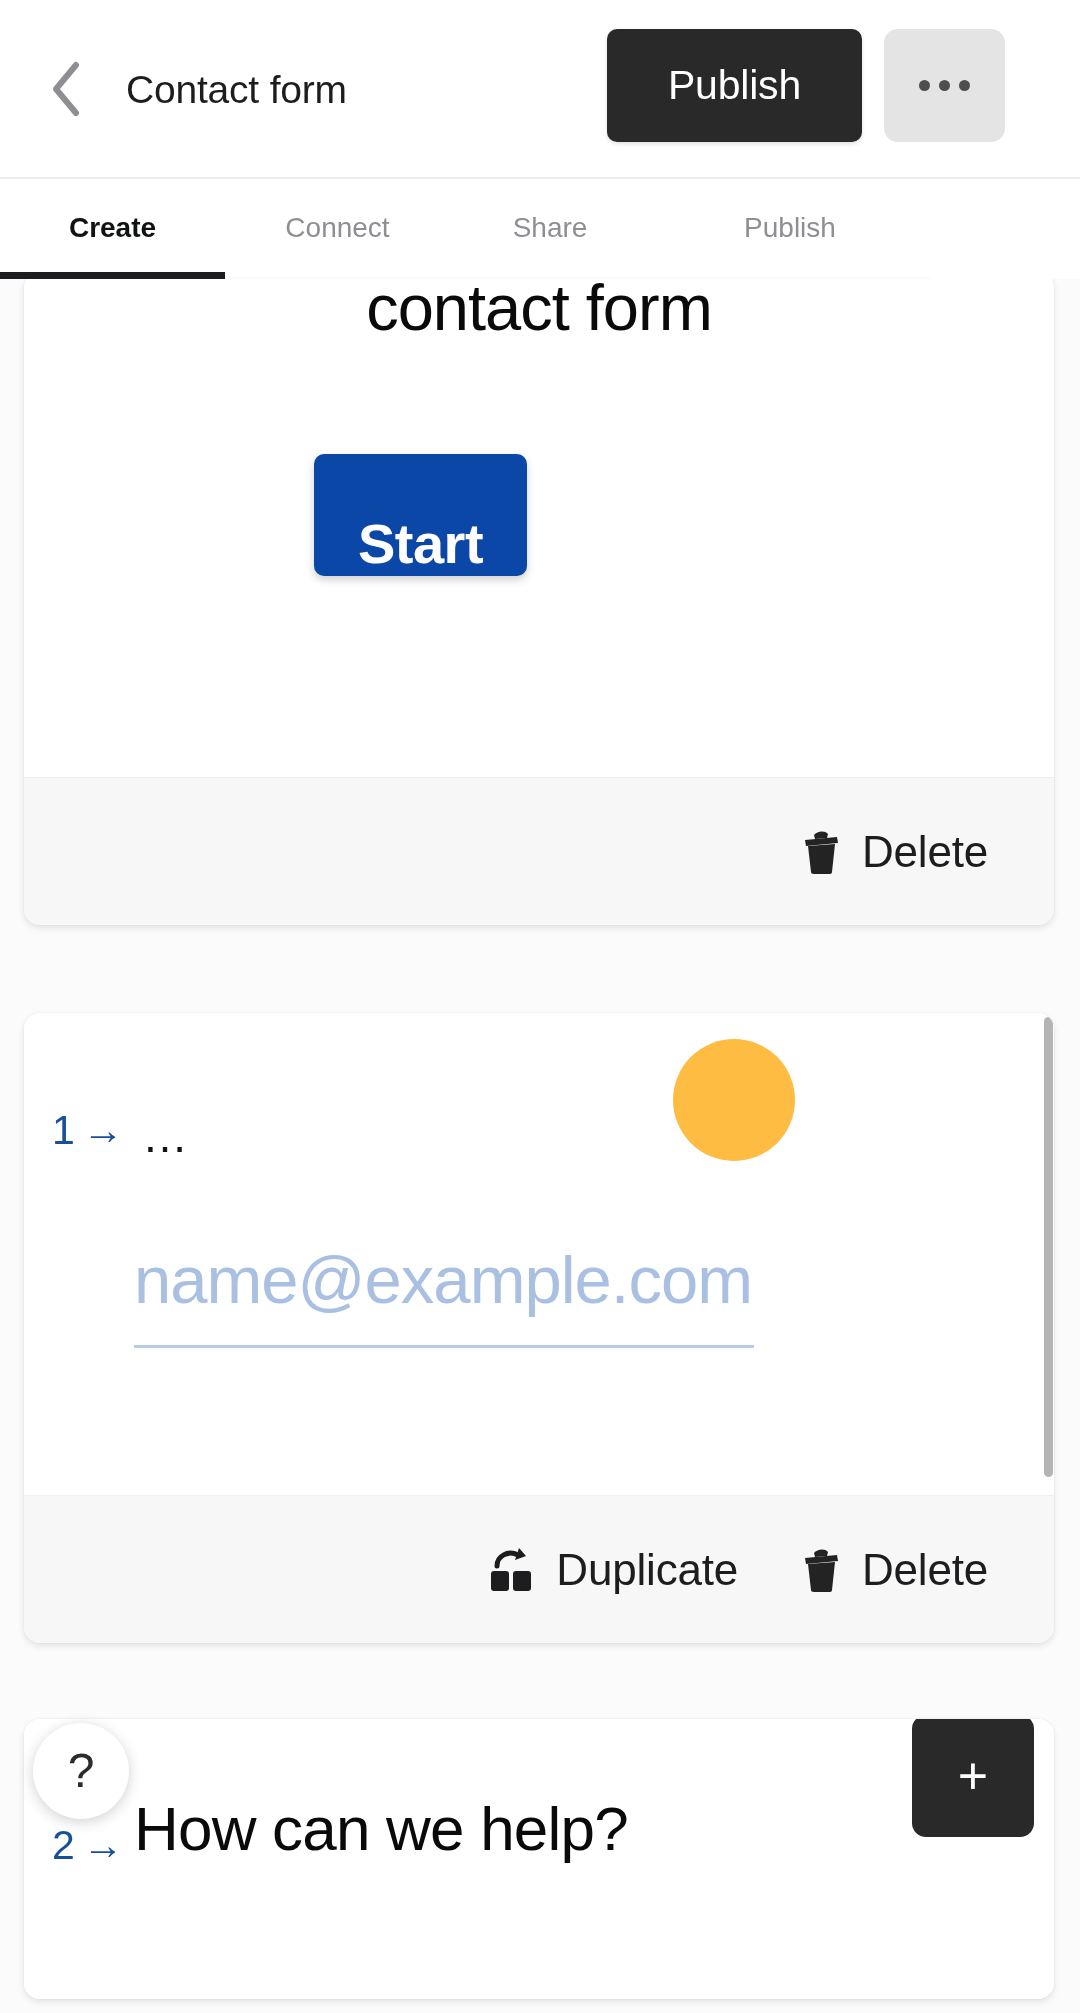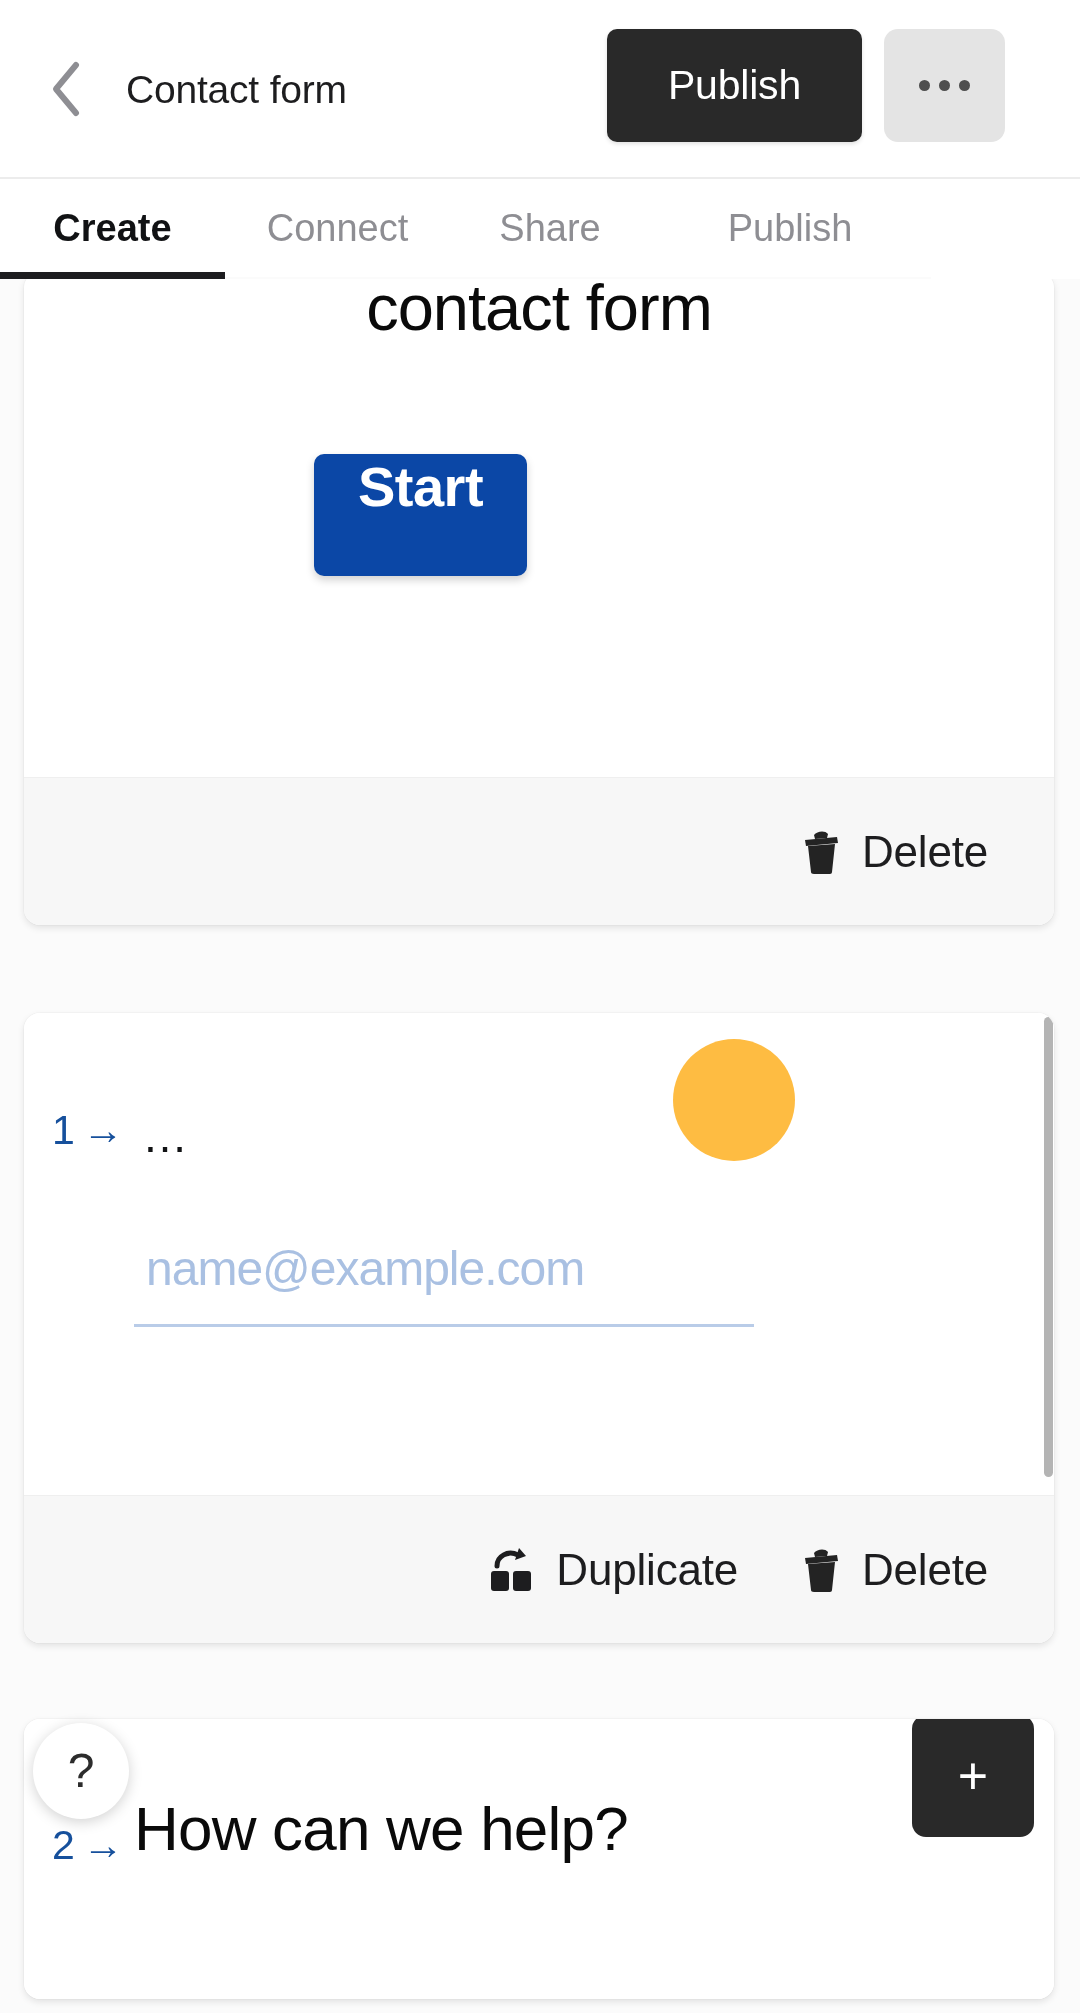--- a/index.html
+++ b/index.html
@@ -42,21 +42,21 @@
   .more-dots i { width:11px; height:11px; border-radius:50%; background:#4e4e4e; display:block; }
 
   
   .tabbar {
     position:absolute; left:0; top:179px; width:1080px; height:98px;
     background:#ffffff;
   }
   .tab {
     position:absolute; top:0; height:98px;
     display:flex; align-items:center; justify-content:center;
-    font-size:38px; color:#8e8e93; cursor:pointer; white-space:nowrap;
+    font-size:28px; color:#8e8e93; cursor:pointer; white-space:nowrap;
   }
   .tab.active { color:#111214; font-weight:bold; }
   .tab-0 { left:0px;   width:225px; }
   .tab-1 { left:225px; width:225px; }
   .tab-2 { left:450px; width:200px; }
   .tab-3 { left:650px; width:280px; }
   .tab-underline {
     position:absolute; left:0; top:272px; width:225px; height:7px; background:#1d1d1f;
   }
 
@@ -80,21 +80,21 @@
     background:#ffffff;
   }
   .welcome-title {
     position:absolute; left:60px; top:-78px; width:910px;
     text-align:center; font-size:65px; line-height:1.17;
     color:#0a0a0a; letter-spacing:-1px;
   }
   .start-btn {
     position:absolute; left:290px; top:182px; width:213px; height:122px;
     background:#0b47a6; border-radius:10px;
-    display:flex; align-items:flex-start; justify-content:center; cursor:pointer;
+    display:flex; align-items:flex-end; justify-content:center; cursor:pointer;
     box-shadow:0 4px 9px rgba(0,0,0,.18);
   }
   .start-btn span { color:#ffffff; font-size:56px; font-weight:bold; letter-spacing:-0.5px; }
 
   .card-footer {
     position:absolute; left:0; bottom:0; width:1030px; height:148px;
     background:#f7f7f7; border-top:1px solid #efefef;
     display:flex; align-items:center; justify-content:flex-end;
     padding-right:66px; gap:62px;
   }
@@ -121,22 +121,22 @@
     font-size:46px; color:#111214; letter-spacing:3px; line-height:1;
   }
   .avatar-circle {
     position:absolute; left:649px; top:26px; width:122px; height:122px;
     border-radius:50%; background:#febc42;
   }
   .email-input-wrap {
     position:absolute; left:110px; top:230px; width:620px;
   }
   .email-placeholder {
-    font-size:48px; color:#a9c0e2; letter-spacing:-1px;
-    white-space:nowrap; overflow:hidden; line-height:1.1;margin-left:12px;
+    font-size:67px; color:#a9c0e2; letter-spacing:-1px;
+    white-space:nowrap; overflow:hidden; line-height:1.1;
   }
   .email-underline {
     margin-top:28px; width:620px; height:3px; background:#b9cce8;
   }
   .vscroll-track {
     position:absolute; right:0px; top:0px; width:10px; height:482px;
     background:transparent;
   }
   .vscroll-thumb {
     position:absolute; right:1px; top:4px; width:9px; height:460px;

